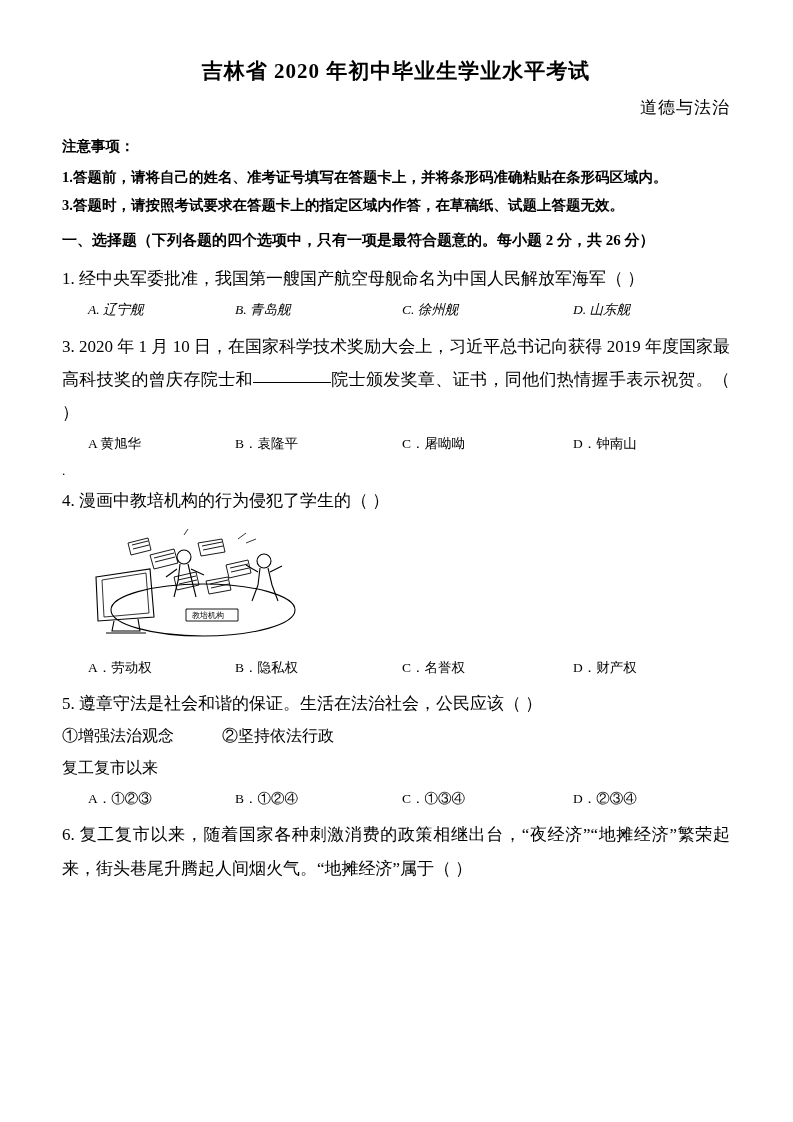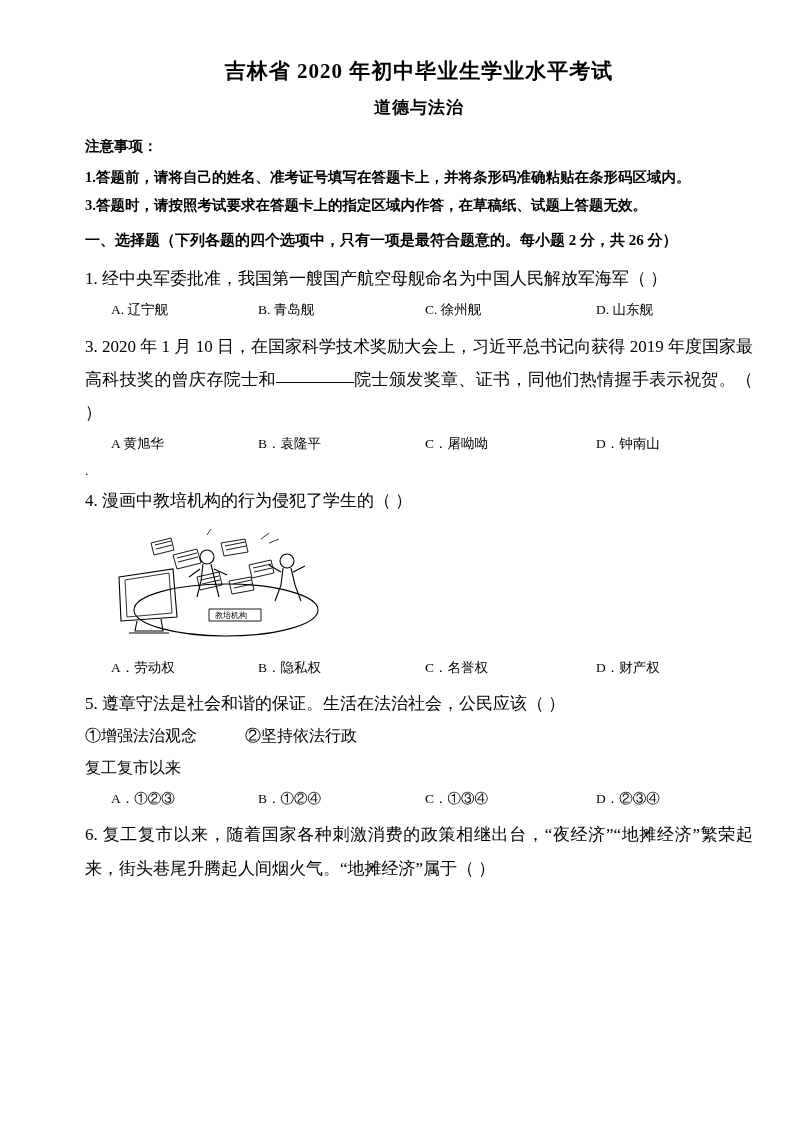--- a/index.html
+++ b/index.html
@@ -20,34 +20,33 @@
     width: 793px;
     height: 1122px;
     padding: 0;
     box-sizing: border-box;
   }
   .content {
     position: absolute;
     left: 62px;
     top: 58px;
     width: 668px;
-    margin-left: 23px;
   }
   .title1 {
     text-align: center;
     font-size: 21px;
     font-weight: bold;
     letter-spacing: 1px;
     margin: 0 0 12px 0;
     line-height: 1.3;
   }
   .title2 {
-    text-align: center;
+    text-align: right;
     font-size: 17px;
-    font-weight: bold;
+    font-weight: normal;
     letter-spacing: 1px;
     margin: 0 0 18px 0;
     line-height: 1.3;
   }
   .notice-head {
     font-size: 14.5px;
     font-weight: bold;
     margin: 0 0 9px 0;
   }
   .notice-item {
@@ -81,20 +80,21 @@
   }
   .opt {
     flex: 0 0 25%;
     box-sizing: border-box;
   }
   .opt.first { padding-left: 26px; }
   .opt.second { padding-left: 6px; }
   .opt.third { padding-left: 6px; }
   .opt.fourth { padding-left: 10px; }
   .opts-italic .opt {
+    font-style: italic;
   }
   .sub-list {
     font-size: 16px;
     line-height: 2.0;
     margin: 0;
   }
   .sub-row {
     display: flex;
   }
   .sub-a { flex: 0 0 160px; }

